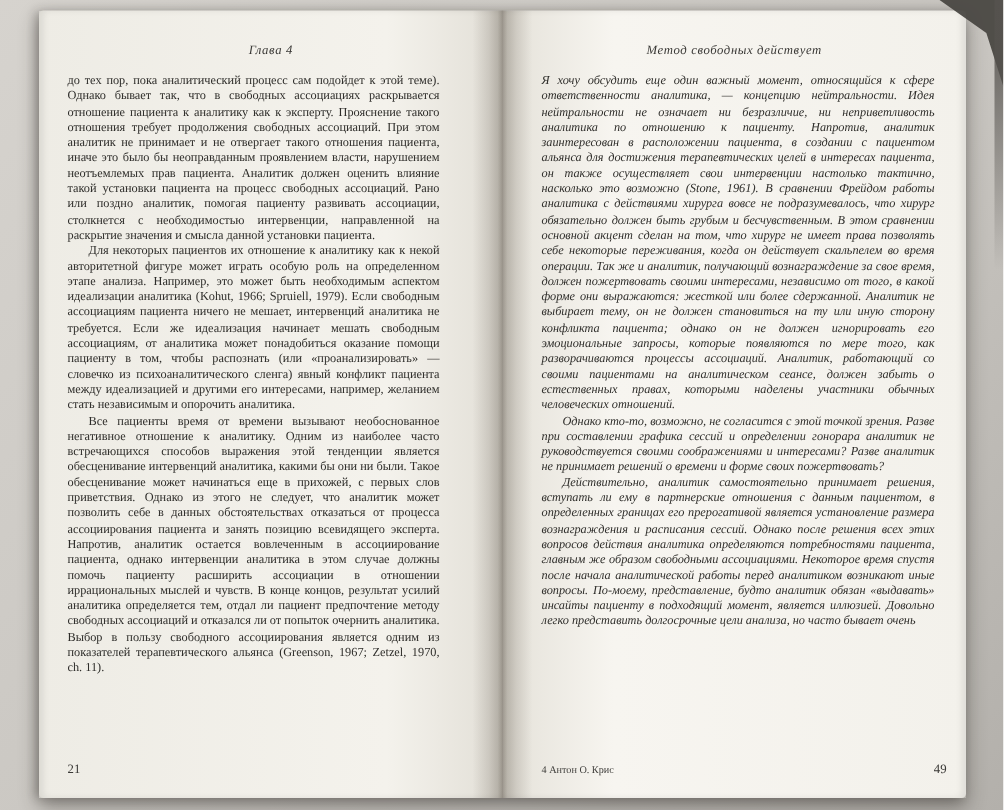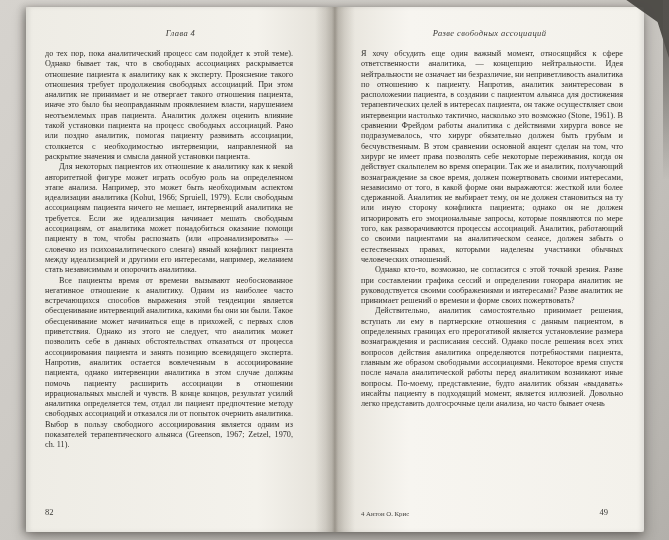--- a/index.html
+++ b/index.html
@@ -64,55 +64,55 @@
     color: #3a3936;
   }
 
   .page-text {
     position: absolute; top: 42px;
     font-size: 8.2px; line-height: 10.3px;
     color: #2e2d2a;
     text-align: justify;
   }
   .page.left  .page-text { left: 19px; right: 42px; }
-  .page.right .page-text { left: 26px; right: 21px; }
+  .page.right .page-text { left: 26px; right: 21px; font-style: italic; }
   .page-text p { text-indent: 14px; }
   .page-text p.no-indent { text-indent: 0; }
 
   .page-number {
     position: absolute; bottom: 15px;
     font-size: 8.5px; color: #3a3936;
   }
   .page.left  .page-number { left: 19px; }
-  .page.right .page-number { right: 36px; margin-left: 32px; }
+  .page.right .page-number { right: 13px; margin-left: 32px; }
 
   .signature {
     position: absolute; bottom: 15px; left: 26px;
     font-size: 6.8px; color: #3f3e3b;
   }
 </style>
 </head>
 <body>
 
 <div class="scan">
 
   <div class="book">
 
     <div class="page left">
       <div class="running-head">Глава 4</div>
       <div class="page-text">
         <p class="no-indent">до тех пор, пока аналитический процесс сам подойдет к этой теме). Однако бывает так, что в свободных ассоциациях раскрывается отношение пациента к аналитику как к эксперту. Прояснение такого отношения требует продолжения свободных ассоциаций. При этом аналитик не принимает и не отвергает такого отношения пациента, иначе это было бы неоправданным проявлением власти, нарушением неотъемлемых прав пациента. Аналитик должен оценить влияние такой установки пациента на процесс свободных ассоциаций. Рано или поздно аналитик, помогая пациенту развивать ассоциации, столкнется с необходимостью интервенции, направленной на раскрытие значения и смысла данной установки пациента.</p>
         <p>Для некоторых пациентов их отношение к аналитику как к некой авторитетной фигуре может играть особую роль на определенном этапе анализа. Например, это может быть необходимым аспектом идеализации аналитика (Kohut, 1966; Spruiell, 1979). Если свободным ассоциациям пациента ничего не мешает, интервенций аналитика не требуется. Если же идеализация начинает мешать свободным ассоциациям, от аналитика может понадобиться оказание помощи пациенту в том, чтобы распознать (или «проанализировать» — словечко из психоаналитического сленга) явный конфликт пациента между идеализацией и другими его интересами, например, желанием стать независимым и опорочить аналитика.</p>
         <p>Все пациенты время от времени вызывают необоснованное негативное отношение к аналитику. Одним из наиболее часто встречающихся способов выражения этой тенденции является обесценивание интервенций аналитика, какими бы они ни были. Такое обесценивание может начинаться еще в прихожей, с первых слов приветствия. Однако из этого не следует, что аналитик может позволить себе в данных обстоятельствах отказаться от процесса ассоциирования пациента и занять позицию всевидящего эксперта. Напротив, аналитик остается вовлеченным в ассоциирование пациента, однако интервенции аналитика в этом случае должны помочь пациенту расширить ассоциации в отношении иррациональных мыслей и чувств. В конце концов, результат усилий аналитика определяется тем, отдал ли пациент предпочтение методу свободных ассоциаций и отказался ли от попыток очернить аналитика. Выбор в пользу свободного ассоциирования является одним из показателей терапевтического альянса (Greenson, 1967; Zetzel, 1970, ch. 11).</p>
       </div>
-      <div class="page-number">82</div>
+      <div class="page-number">21</div>
     </div>
 
     <div class="page right">
-      <div class="running-head">Разве свободных ассоциаций</div>
+      <div class="running-head">Метод свободных действует</div>
       <div class="page-text">
         <p class="no-indent">Я хочу обсудить еще один важный момент, относящийся к сфере ответственности аналитика, — концепцию нейтральности. Идея нейтральности не означает ни безразличие, ни неприветливость аналитика по отношению к пациенту. Напротив, аналитик заинтересован в расположении пациента, в создании с пациентом альянса для достижения терапевтических целей в интересах пациента, он также осуществляет свои интервенции настолько тактично, насколько это возможно (Stone, 1961). В сравнении Фрейдом работы аналитика с действиями хирурга вовсе не подразумевалось, что хирург обязательно должен быть грубым и бесчувственным. В этом сравнении основной акцент сделан на том, что хирург не имеет права позволять себе некоторые переживания, когда он действует скальпелем во время операции. Так же и аналитик, получающий вознаграждение за свое время, должен пожертвовать своими интересами, независимо от того, в какой форме они выражаются: жесткой или более сдержанной. Аналитик не выбирает тему, он не должен становиться на ту или иную сторону конфликта пациента; однако он не должен игнорировать его эмоциональные запросы, которые появляются по мере того, как разворачиваются процессы ассоциаций. Аналитик, работающий со своими пациентами на аналитическом сеансе, должен забыть о естественных правах, которыми наделены участники обычных человеческих отношений.</p>
         <p>Однако кто-то, возможно, не согласится с этой точкой зрения. Разве при составлении графика сессий и определении гонорара аналитик не руководствуется своими соображениями и интересами? Разве аналитик не принимает решений о времени и форме своих пожертвовать?</p>
         <p>Действительно, аналитик самостоятельно принимает решения, вступать ли ему в партнерские отношения с данным пациентом, в определенных границах его прерогативой является установление размера вознаграждения и расписания сессий. Однако после решения всех этих вопросов действия аналитика определяются потребностями пациента, главным же образом свободными ассоциациями. Некоторое время спустя после начала аналитической работы перед аналитиком возникают иные вопросы. По-моему, представление, будто аналитик обязан «выдавать» инсайты пациенту в подходящий момент, является иллюзией. Довольно легко представить долгосрочные цели анализа, но часто бывает очень</p>
       </div>
       <div class="signature">4 Антон О. Крис</div>
       <div class="page-number">49</div>
     </div>
 
     <div class="spine"></div>

